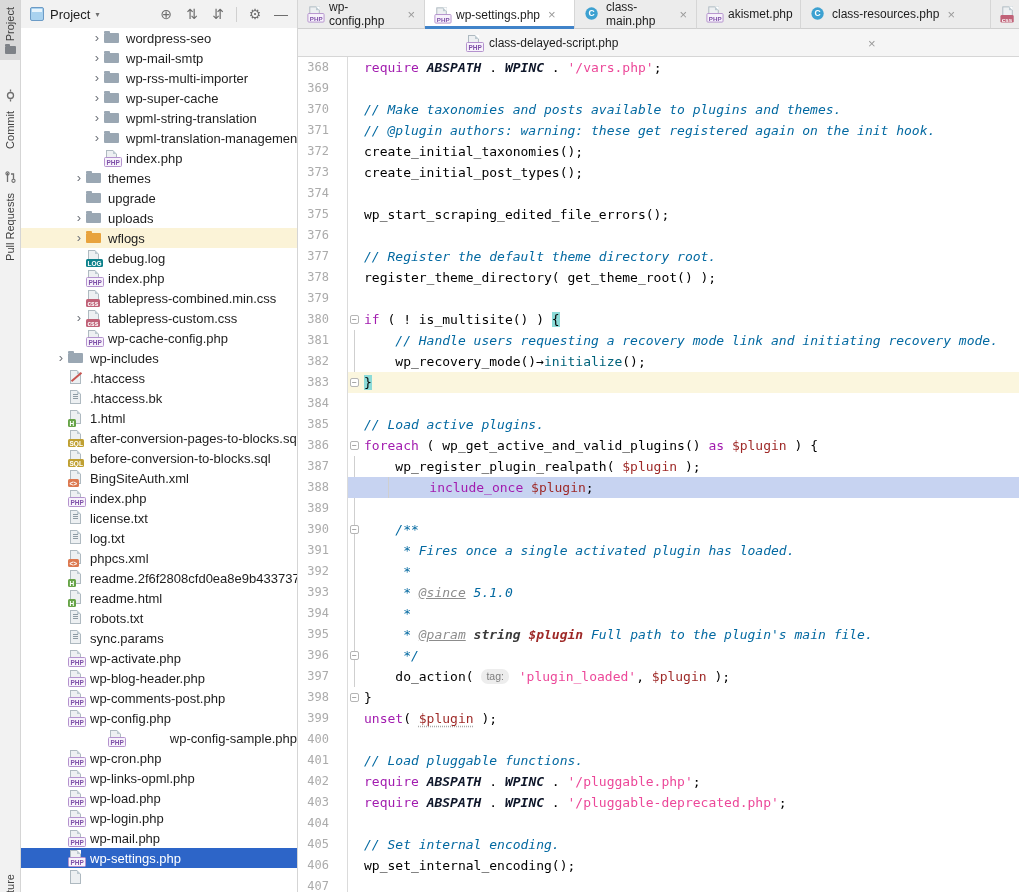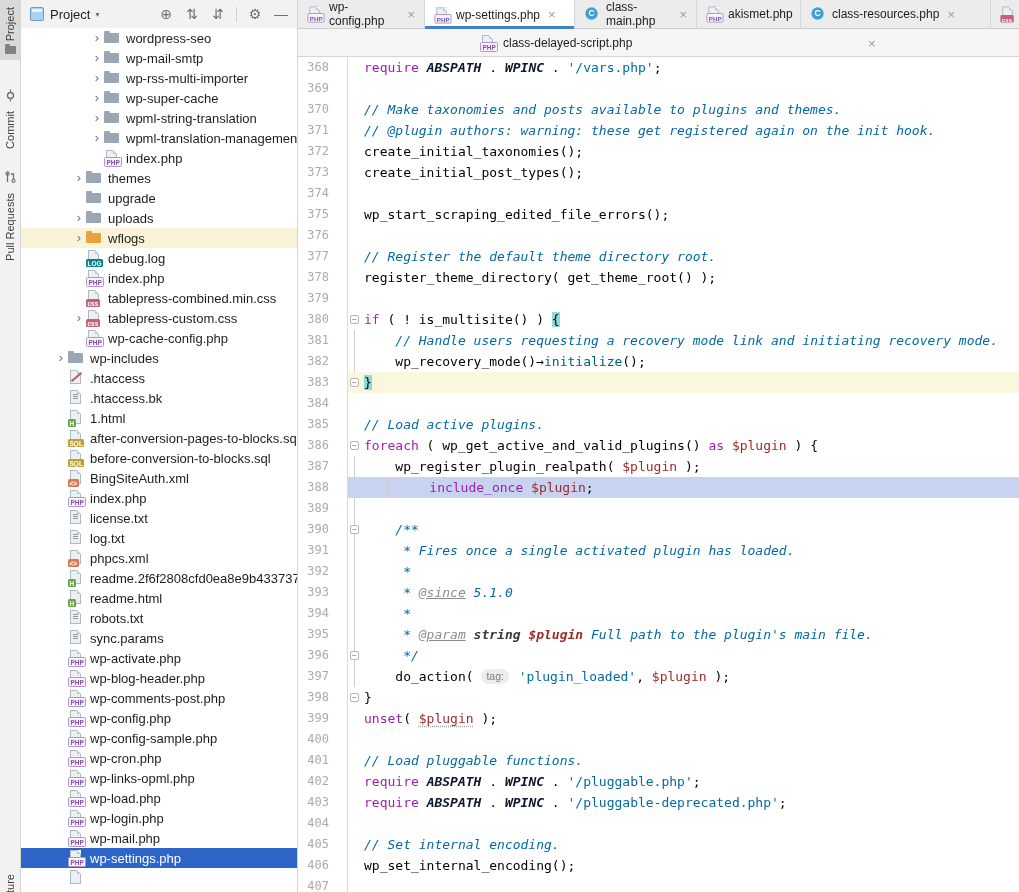--- a/index.html
+++ b/index.html
@@ -71,21 +71,21 @@
   .editor { position:absolute; left:298px; top:0; width:721px; height:892px; background:#fff; }
   .tabs1 { display:flex; height:29px; background:#ECECEC; }
   .tab { display:flex; align-items:center; gap:5px; padding:0 9px; border-right:1px solid #D6D6D6;
     border-bottom:1px solid #CFCFCF; font-size:12px; color:#1D1D1D; background:#ECECEC;
     overflow:hidden; flex:0 0 auto; cursor:default; }
   .tab.active { background:#FFFFFF; border-bottom:none; box-shadow:inset 0 -3px 0 #4083C9; }
   .tab .icon-box { transform:scale(.95); }
   .tab-close { color:#9A9A9A; font-size:13px; line-height:13px; margin-left:3px; }
   .tab.partial { border-right:none; flex:1 1 auto; }
   .tabs2 { position:relative; height:28px; background:#F5F5F5; border-bottom:1px solid #D6D6D6; }
-  .tab2-content { position:absolute; left:182px; top:0; height:28px; display:flex;
+  .tab2-content { position:absolute; left:168px; top:0; height:28px; display:flex;
     align-items:center; gap:6px; font-size:12px; color:#1D1D1D; }
   .tab2-close { position:absolute; left:570px; top:0; height:28px; display:flex; align-items:center;
     color:#9A9A9A; font-size:13px; }
 
   
   .code { position:relative; font-family:"DejaVu Sans Mono","Liberation Mono",monospace;
     font-size:13px; }
   .cline { display:flex; height:21px; line-height:21px;justify-content:space-between; }
   .gut { flex:0 0 50px; text-align:right; padding-right:18px; font-size:12px; color:#ABABAB;
     border-right:1px solid #DBDBDB; }
@@ -93,21 +93,21 @@
   .lbody.caret { background:#FBF6DE; }
   .lbody.bluehl { background:#C7D3F1;padding-left:34px; }
   .fold { flex:0 0 16px; position:relative; }
   .fold .vl { position:absolute; left:6px; top:0; width:1px; height:21px; background:#CFCFCF; }
   .fm { position:absolute; left:2px; top:6px; width:9px; height:9px; background:#fff;
     border:1px solid #B5B5B5; border-radius:2px; color:#7F7F7F; font-size:8px; line-height:7px;
     text-align:center; }
   .ctext { white-space:pre; }
   .seg-kw { color:#a21caf; }
   .seg-const { color:#0f172a; font-style:italic;font-weight:bold; }
-  .seg-str { color:#0369a1; }
+  .seg-str { color:#ec4899; }
   .seg-var { color:#9E2927; }
   .seg-vard { color:#9E2927; text-decoration:underline dotted #A8A8A8; text-underline-offset:3px; }
   .seg-cmt, .seg-doc { color:#0369a1; font-style:italic; }
   .seg-doctag { color:#8C8C8C; font-style:italic; text-decoration:underline; }
   .seg-doctype { color:#3B3B3B; font-weight:bold; font-style:italic; }
   .seg-docvar { color:#9E2927; font-weight:bold; font-style:italic; }
   .seg-mth { color:#00627A; }
   .seg-bhl { background:#8CDBD8; }
   .seg-hint { display:inline-block; font-family:"Liberation Sans",sans-serif; font-size:10.5px;
     color:#7D7D7D; background:#EDEDED; border-radius:7px; padding:0 5px; line-height:15px;
@@ -419,21 +419,21 @@
           <span class="t-label">wp-comments-post.php</span>
         </div>
         <div class="tree-row" style="padding-left: 33px;">
           <span class="chev"></span>
           <span class="icon-box">
             <span class="page"></span>
             <span class="badge b-php">PHP</span>
           </span>
           <span class="t-label">wp-config.php</span>
         </div>
-        <div class="tree-row" style="padding-left: 33px;">
+        <div class="tree-row" style="padding-left: 33px; justify-content: space-between;">
           <span class="chev"></span>
           <span class="icon-box">
             <span class="page"></span>
             <span class="badge b-php">PHP</span>
           </span>
           <span class="t-label">wp-config-sample.php</span>
         </div>
         <div class="tree-row" style="padding-left: 33px;">
           <span class="chev"></span>
           <span class="icon-box">

